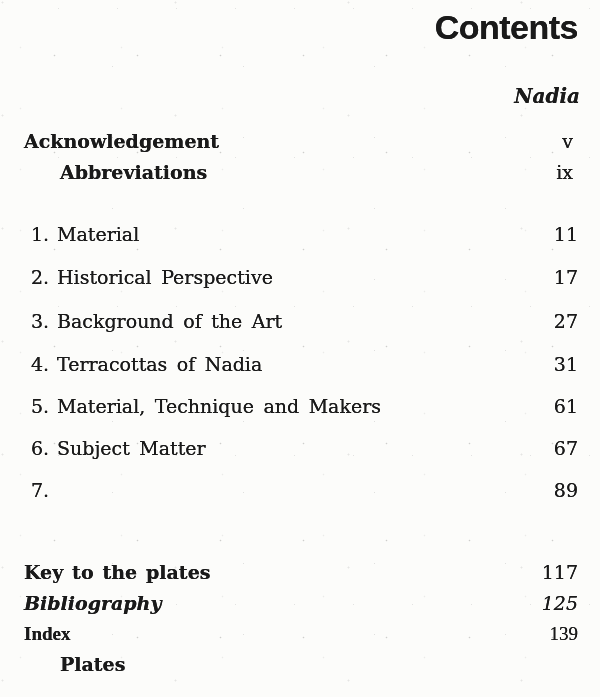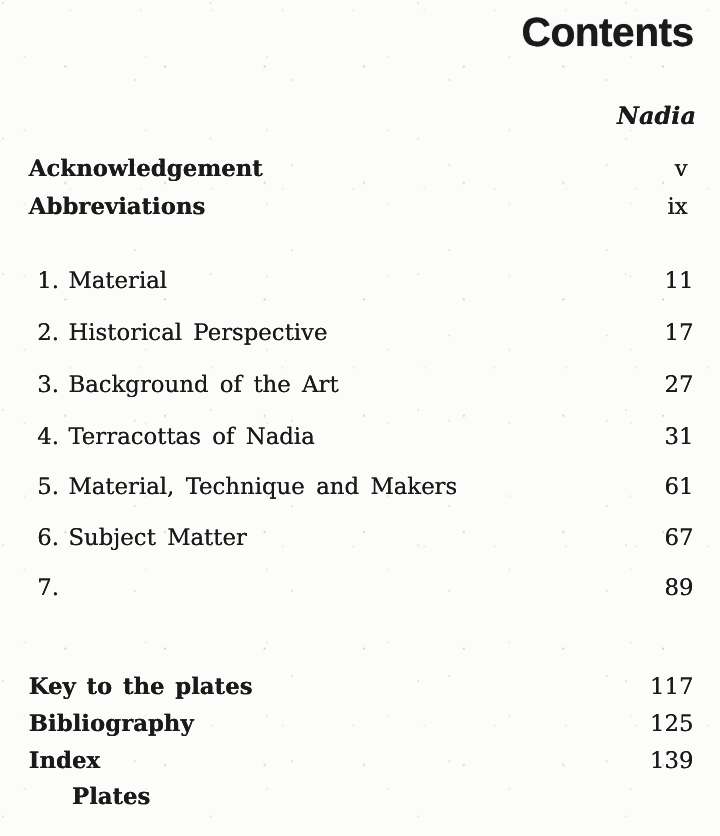--- a/index.html
+++ b/index.html
@@ -73,31 +73,31 @@
   .roman { padding-right: 5px; }
 
   .ch { left: 31px; }
   .ch .chnum {
     flex: 0 0 26px;
     word-spacing: 0;
   }
 
   
   .fm1 { top: 129px; }
-  .fm2 { top: 160px; }
+  .fm2 { top: 160px; margin-left: 36px; }
   .c1 { top: 222px; }
   .c2 { top: 265px; }
   .c3 { top: 309px; }
   .c4 { top: 352px; }
   .c5 { top: 394px; }
   .c6 { top: 436px; }
   .c7 { top: 478px; }
   .bm1 { top: 560px; gap: 24px; }
-  .bm2 { top: 591px; }
-  .bm3 { top: 622px; }
+  .bm2 { top: 591px; font-style: italic; }
+  .bm3 { top: 622px; font-family: Liberation Serif, serif; }
   .bm4 { top: 652px; margin-left: 36px; }
 </style>
 </head>
 <body>
 
 <div class="page">
 
   <h1 class="title">Contents</h1>
 
   <div class="col-header">Nadia</div>

